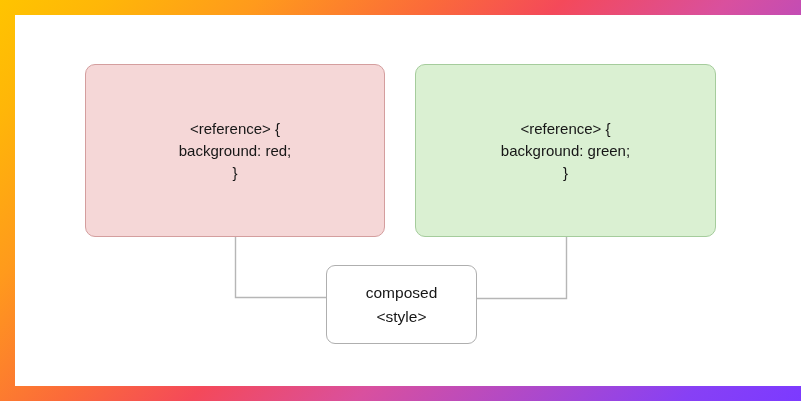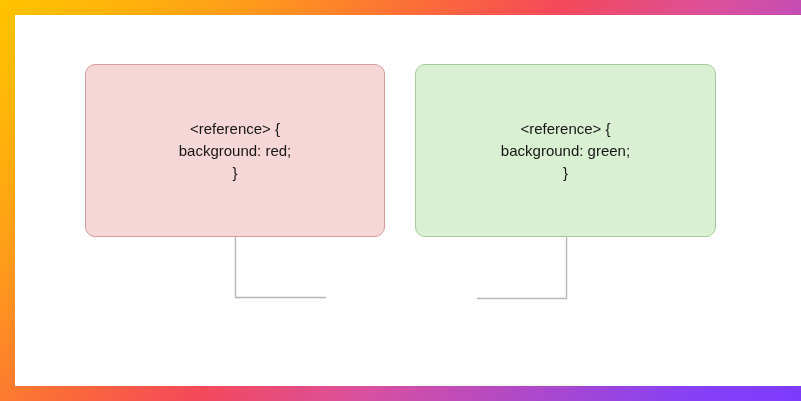--- a/index.html
+++ b/index.html
@@ -125,15 +125,19 @@
 background: red;
 }</pre>
     </div>
 
     <div class="node node-green">
       <pre class="node-label">&lt;reference&gt; {
 background: green;
 }</pre>
     </div>
 
+    <div class="node node-composed">
+      <pre class="node-label">composed
+&lt;style&gt;</pre>
+    </div>
 
   </div>
 </div>
 
 </body></html>

